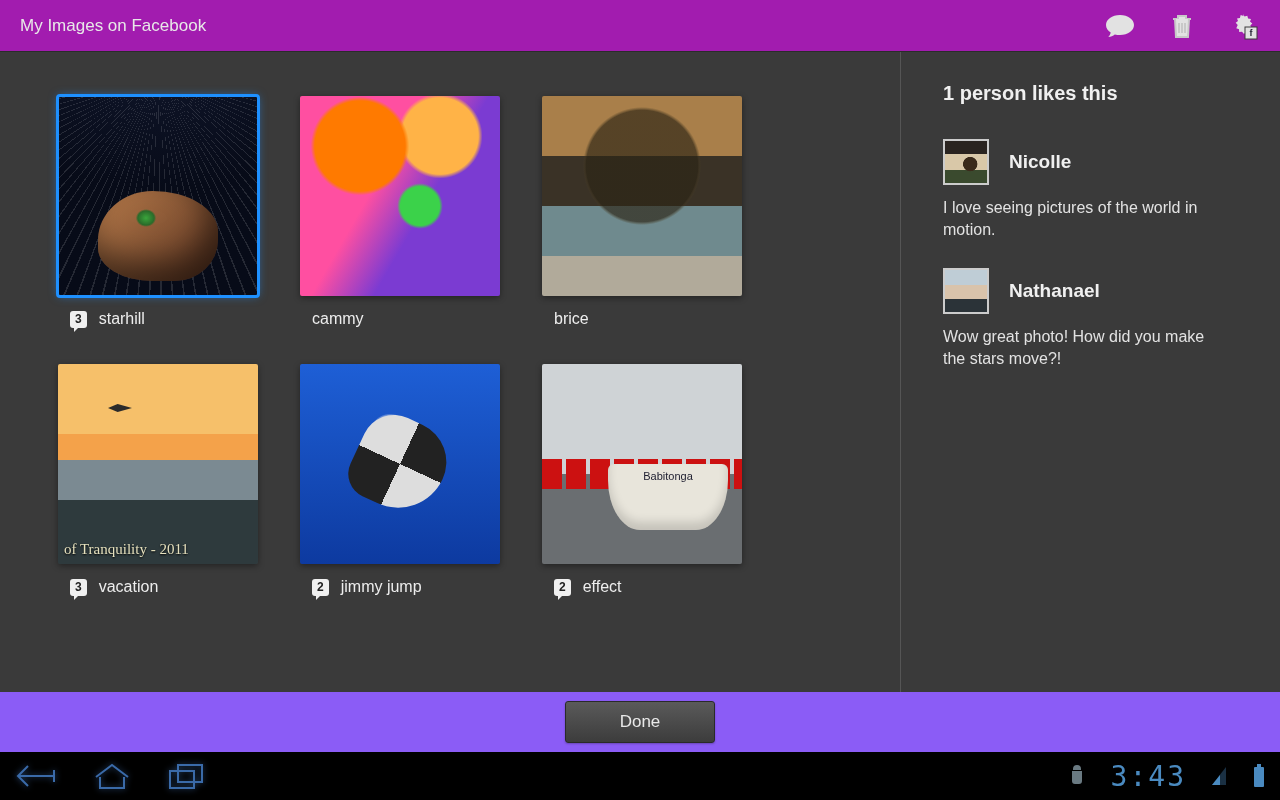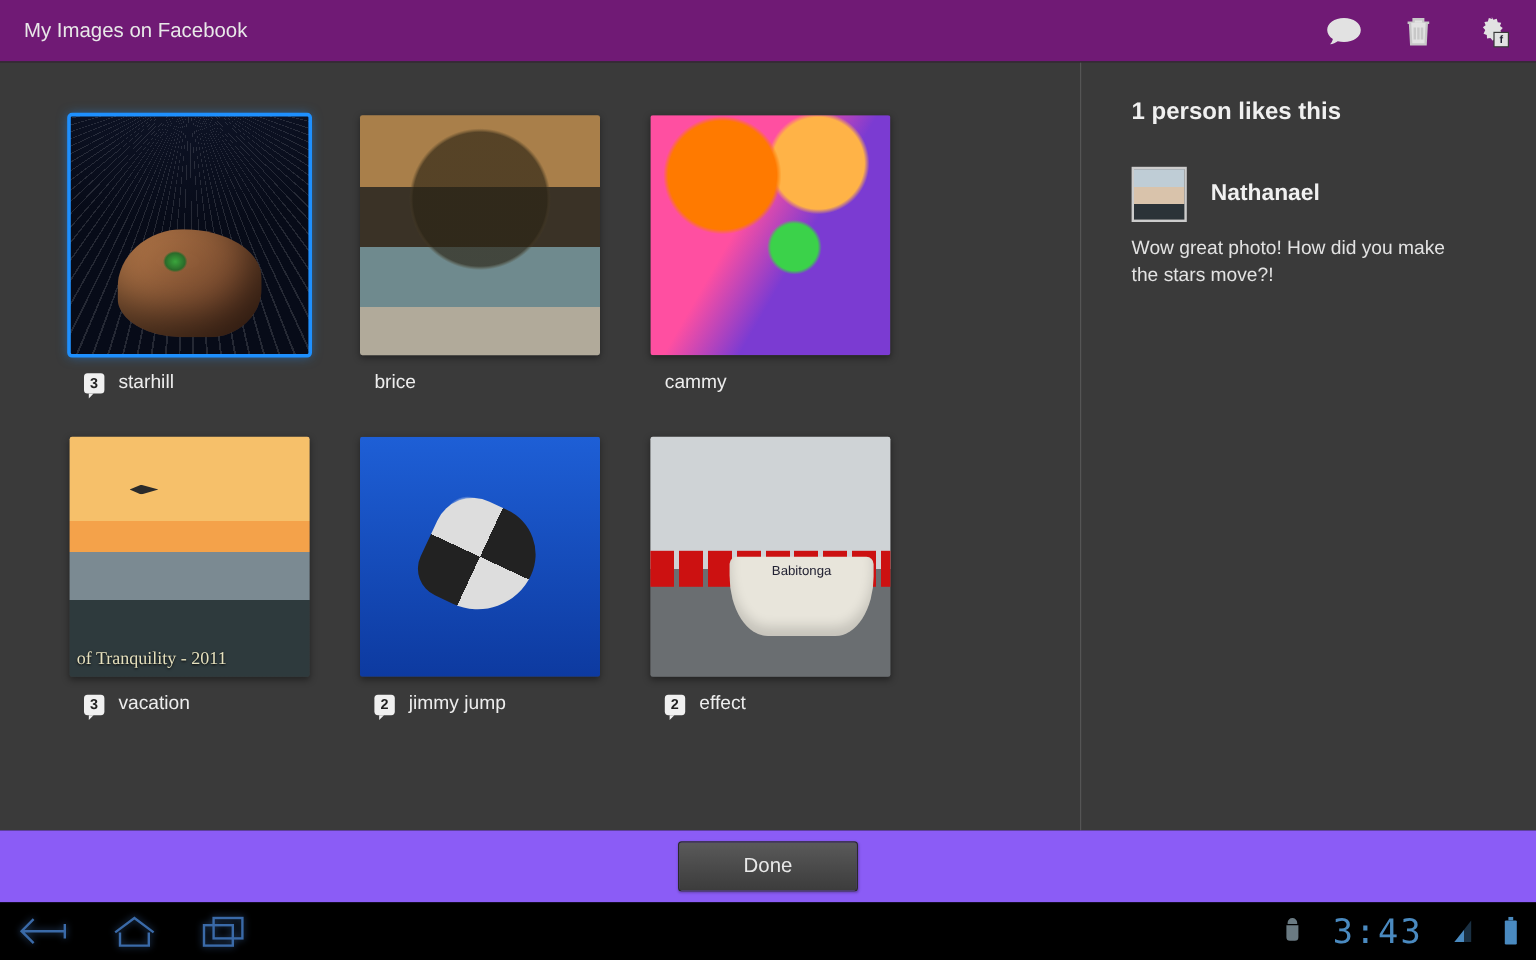--- a/index.html
+++ b/index.html
@@ -1,20 +1,20 @@
 <!DOCTYPE html>
 <html><head>
 <meta charset="utf-8">
 <style>
   * { box-sizing: border-box; margin: 0; padding: 0; }
   html, body { width: 1280px; height: 800px; overflow: hidden; font-family: "Segoe UI", "Helvetica Neue", Arial, sans-serif; background: #000; }
   .app { width: 1280px; height: 800px; display: flex; flex-direction: column; background: #000; }
 
   
-  .topbar { height: 52px; background: #701a75; display: flex; align-items: center; padding: 0 16px 0 20px; color: #e8e8e8; font-size: 17px; border-bottom: 1px solid #2b2b2b; }
+  .topbar { height: 52px; background: #a21caf; display: flex; align-items: center; padding: 0 16px 0 20px; color: #e8e8e8; font-size: 17px; border-bottom: 1px solid #2b2b2b; }
   .topbar .title { flex: 0 0 auto; font-weight: 500; }
   .topbar .spacer { flex: 1 1 auto; }
   .topbar .icon-btn { width: 40px; height: 40px; display: flex; align-items: center; justify-content: center; margin-left: 22px; cursor: pointer; }
   .topbar svg { fill: #e2e2e2; }
 
   
   .main { flex: 1 1 auto; display: flex; background: #3a3a3a; color: #e8e8e8; overflow: hidden; }
   .grid-area { flex: 1 1 auto; padding: 44px 40px 20px 58px; }
   .grid { display: grid; grid-template-columns: repeat(3, 200px); column-gap: 42px; row-gap: 36px; }
   .thumb-card { width: 200px; }
@@ -109,30 +109,30 @@
 
         <div class="thumb-card">
           <div class="thumb selected art-starhill"></div>
           <div class="thumb-caption">
             <span class="comment-badge">3</span>
             <span>starhill</span>
           </div>
         </div>
 
         <div class="thumb-card">
+          <div class="thumb art-cammy"></div>
+          <div class="thumb-caption">
+            <span>cammy</span>
+          </div>
+        </div>
+
+        <div class="thumb-card">
           <div class="thumb art-brice"></div>
           <div class="thumb-caption">
             <span>brice</span>
-          </div>
-        </div>
-
-        <div class="thumb-card">
-          <div class="thumb art-cammy"></div>
-          <div class="thumb-caption">
-            <span>cammy</span>
           </div>
         </div>
 
         <div class="thumb-card">
           <div class="thumb art-vacation"></div>
           <div class="thumb-caption">
             <span class="comment-badge">3</span>
             <span>vacation</span>
           </div>
         </div>
@@ -152,20 +152,27 @@
             <span>effect</span>
           </div>
         </div>
 
       </div>
     </div>
 
     <div class="sidepanel">
       <div class="likes-heading">1 person likes this</div>
 
+      <div class="comment-row">
+        <div class="commenter">
+          <div class="avatar av1"></div>
+          <div class="commenter-name">Nicolle</div>
+        </div>
+        <div class="comment-text">I love seeing pictures of the world in motion.</div>
+      </div>
 
       <div class="comment-row">
         <div class="commenter">
           <div class="avatar av2"></div>
           <div class="commenter-name">Nathanael</div>
         </div>
         <div class="comment-text">Wow great photo! How did you make the stars move?!</div>
       </div>
 
     </div>

